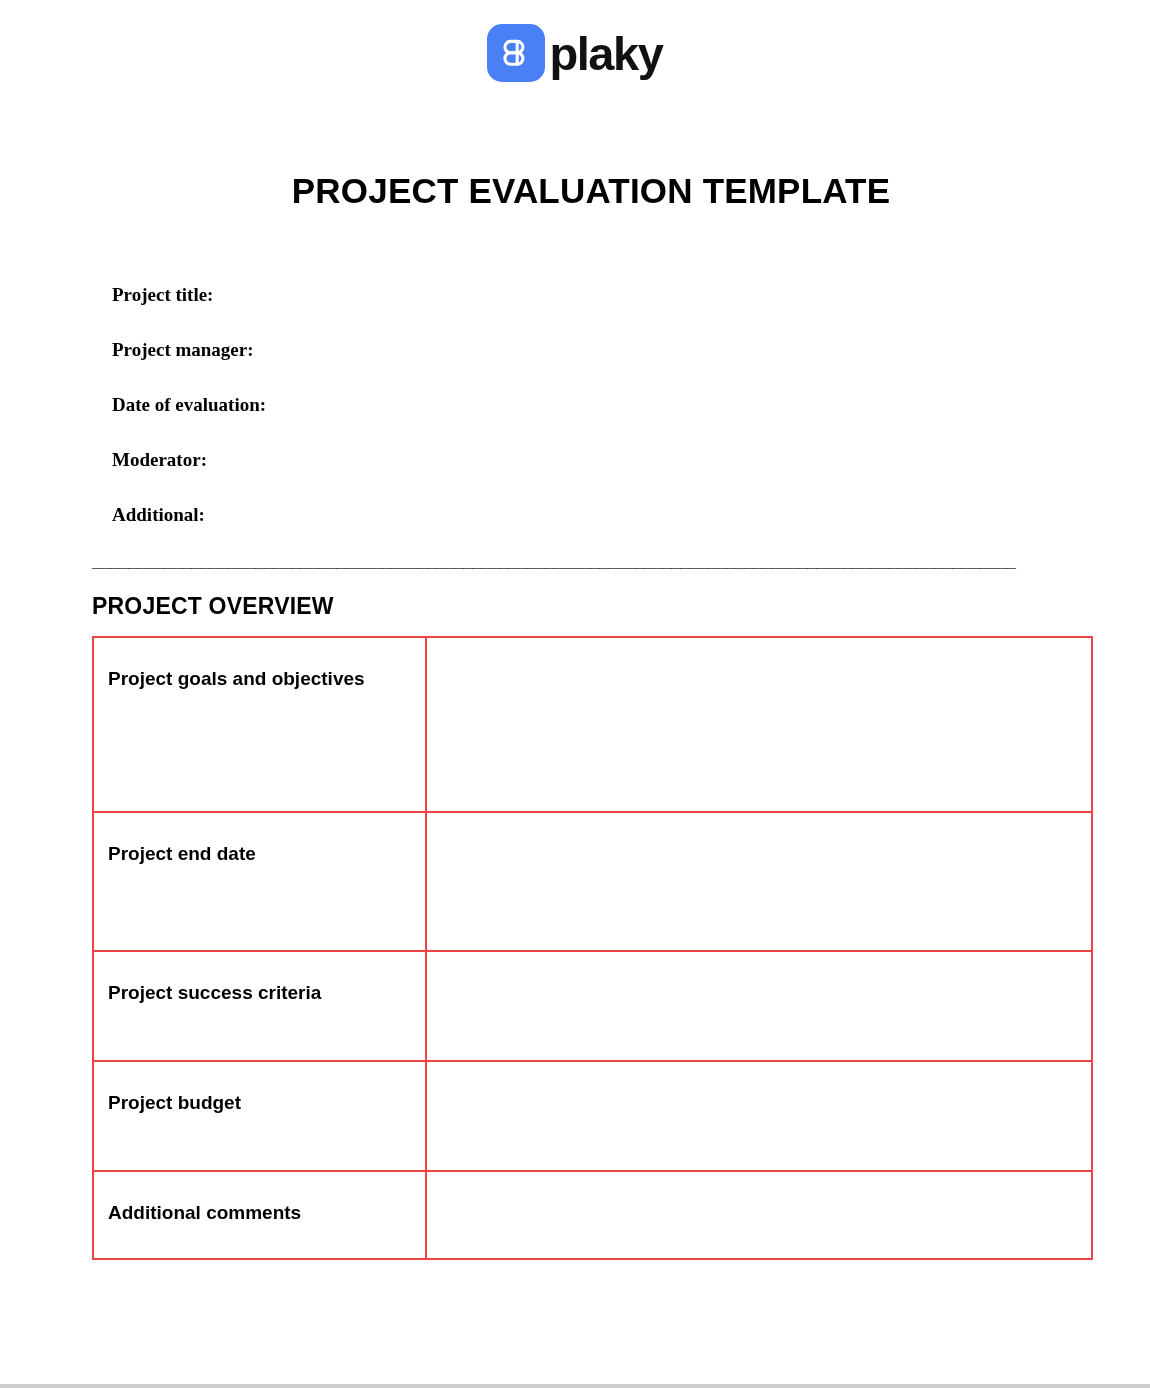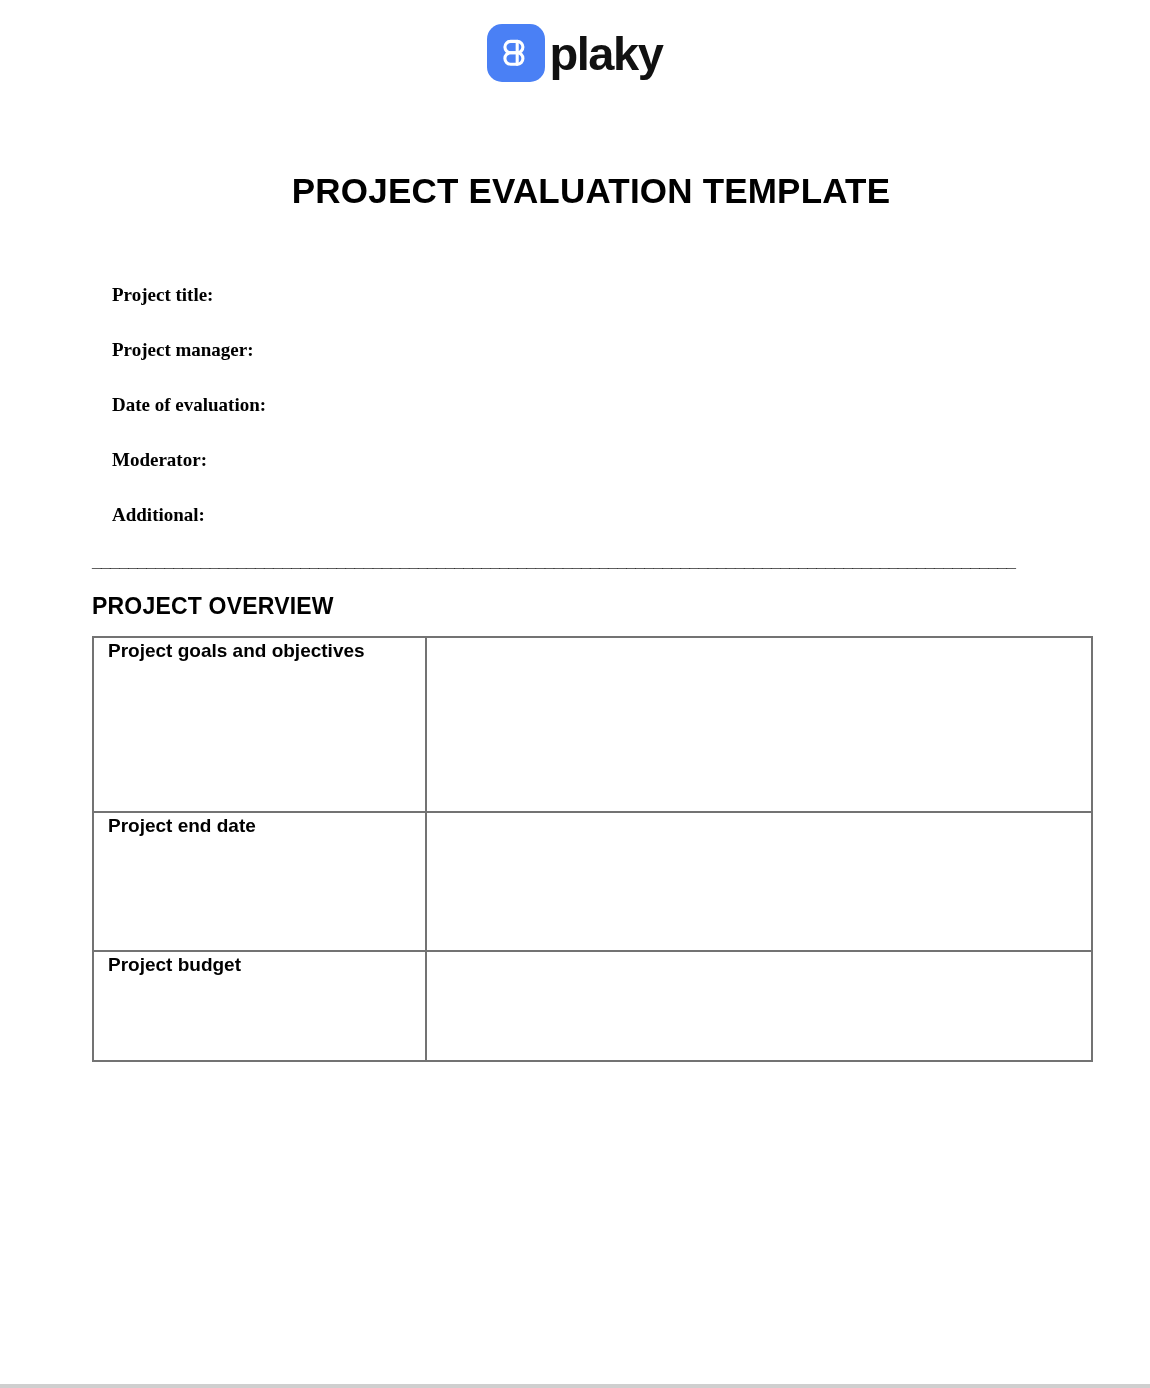--- a/index.html
+++ b/index.html
@@ -106,23 +106,23 @@
   }
 
   
   .overview-table {
     margin: 18px 0 0 76px;
     width: 999px;
     border-collapse: collapse;
     table-layout: fixed;
   }
   .overview-table td {
-    border: 2px solid #737373;
+    border: 2px solid #ef4444;
     vertical-align: top;
-    padding: 0 0 14px 14px;
+    padding: 28px 0 14px 14px;
     box-sizing: border-box;
   }
   .overview-table td.label-cell {
     width: 333px;
     font-size: 19px;
     font-weight: 700;
     line-height: 1.38;
   }
   .overview-table td.value-cell {
     width: 666px;
@@ -178,21 +178,29 @@
     <tbody>
       <tr>
         <td class="label-cell" style="height:175px">Project goals and objectives</td>
         <td class="value-cell"></td>
       </tr>
       <tr>
         <td class="label-cell" style="height:139px">Project end date</td>
         <td class="value-cell"></td>
       </tr>
       <tr>
+        <td class="label-cell" style="height:110px">Project success criteria</td>
+        <td class="value-cell"></td>
+      </tr>
+      <tr>
         <td class="label-cell" style="height:110px">Project budget</td>
+        <td class="value-cell"></td>
+      </tr>
+      <tr>
+        <td class="label-cell" style="height:88px">Additional comments</td>
         <td class="value-cell"></td>
       </tr>
     </tbody>
   </table>
 
 </div>
 
 <div class="bottom-edge"></div>
 
 </body></html>

